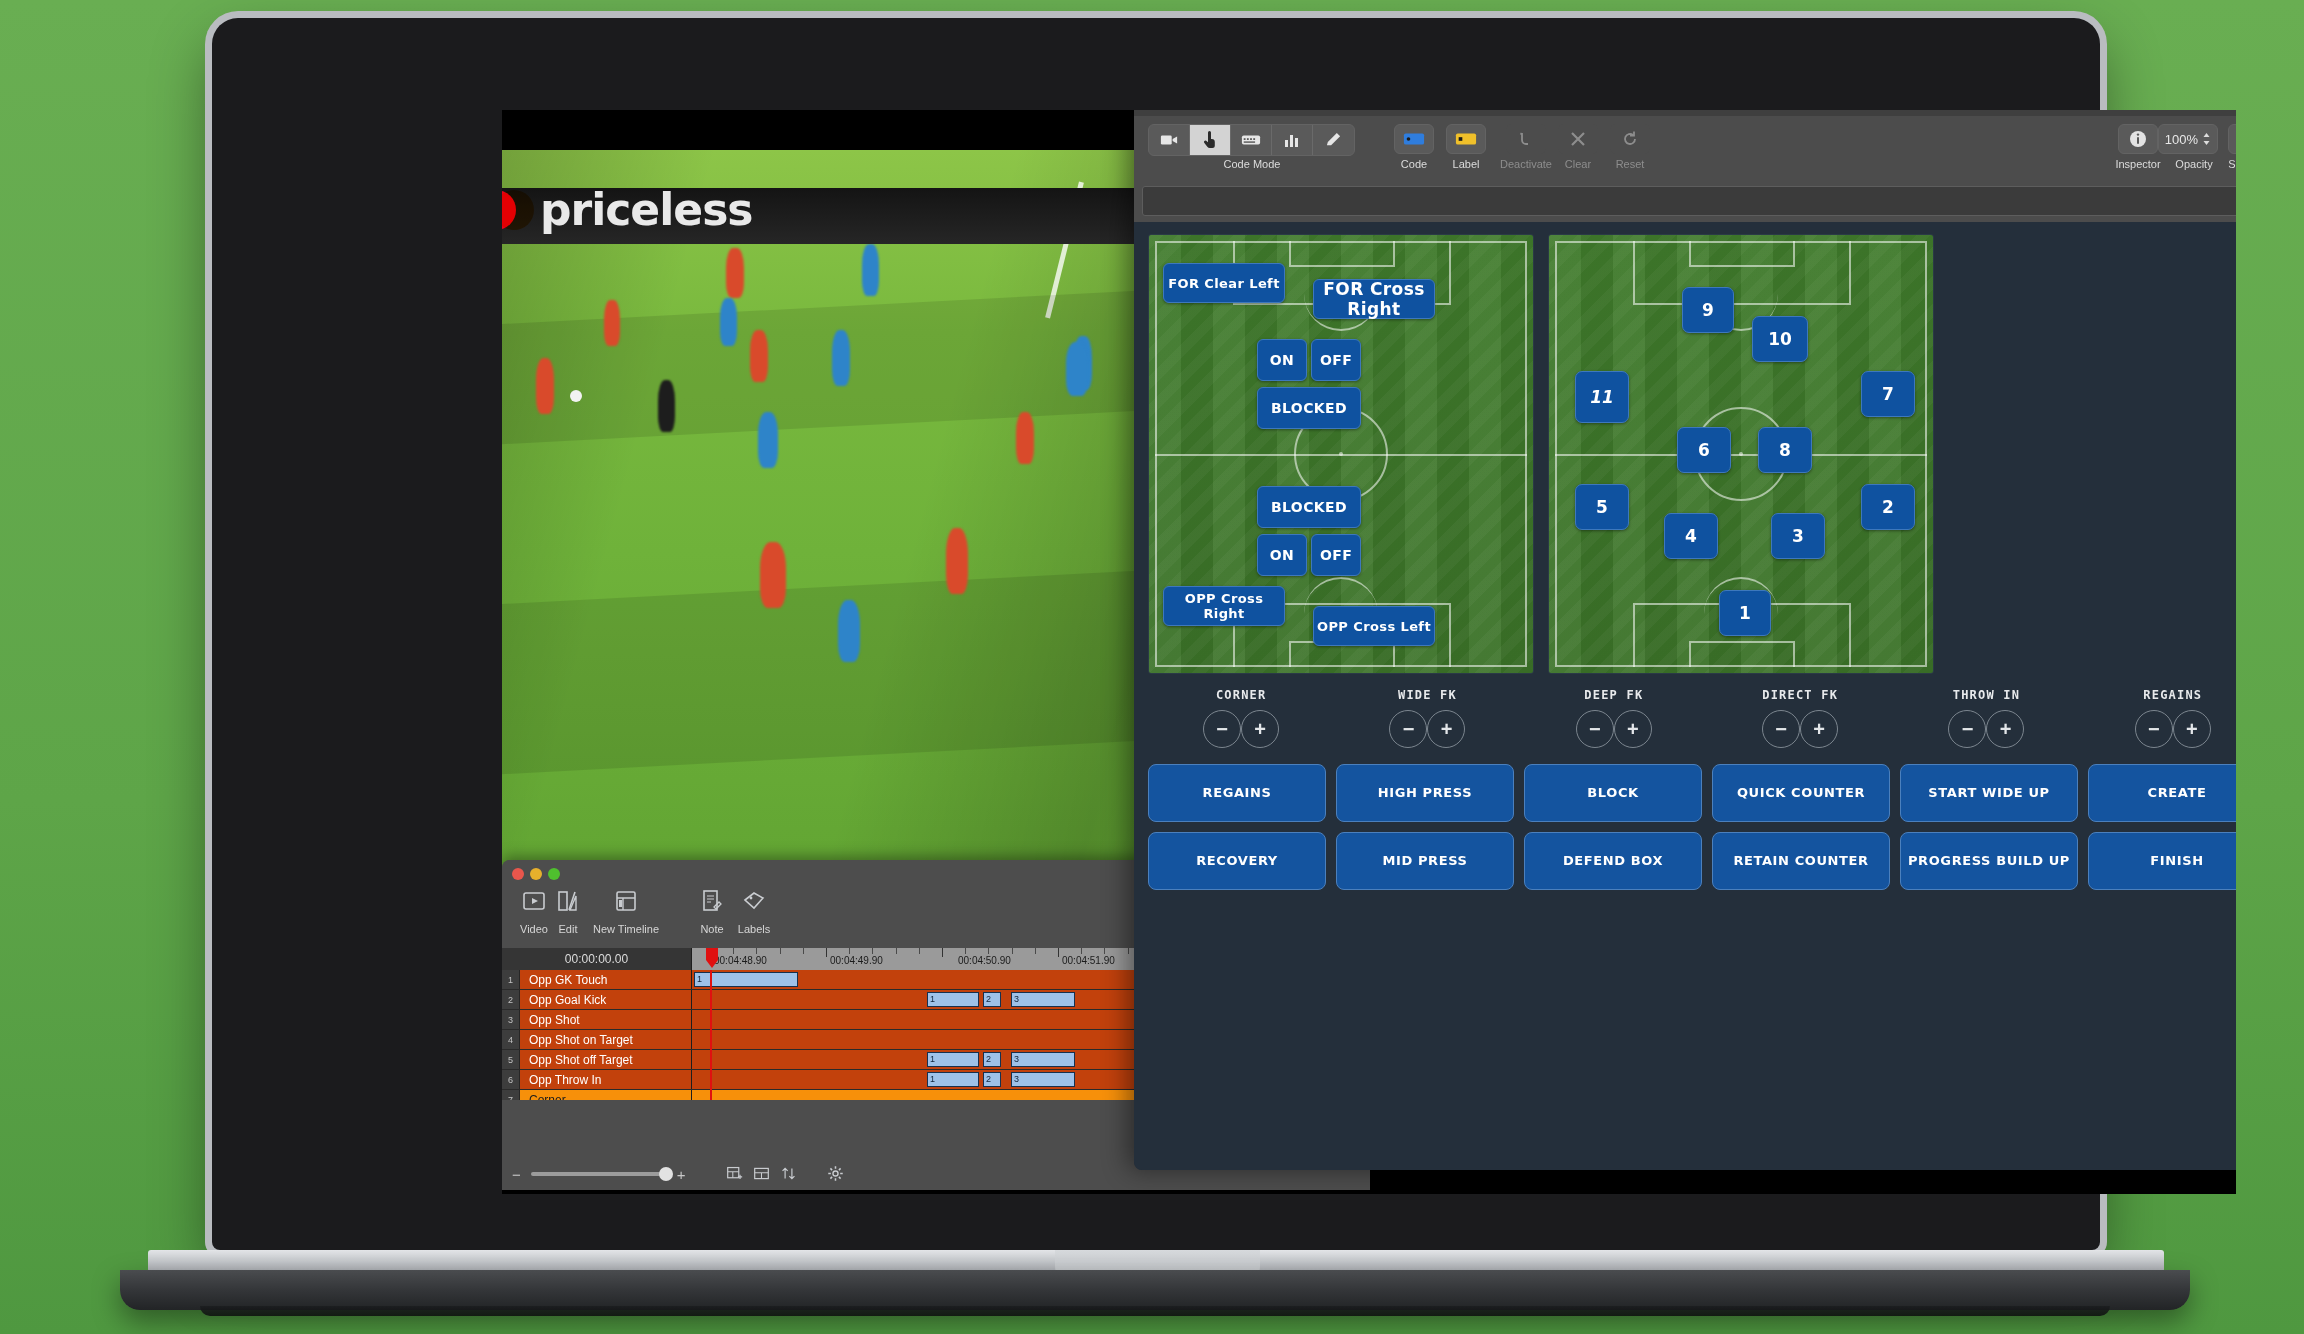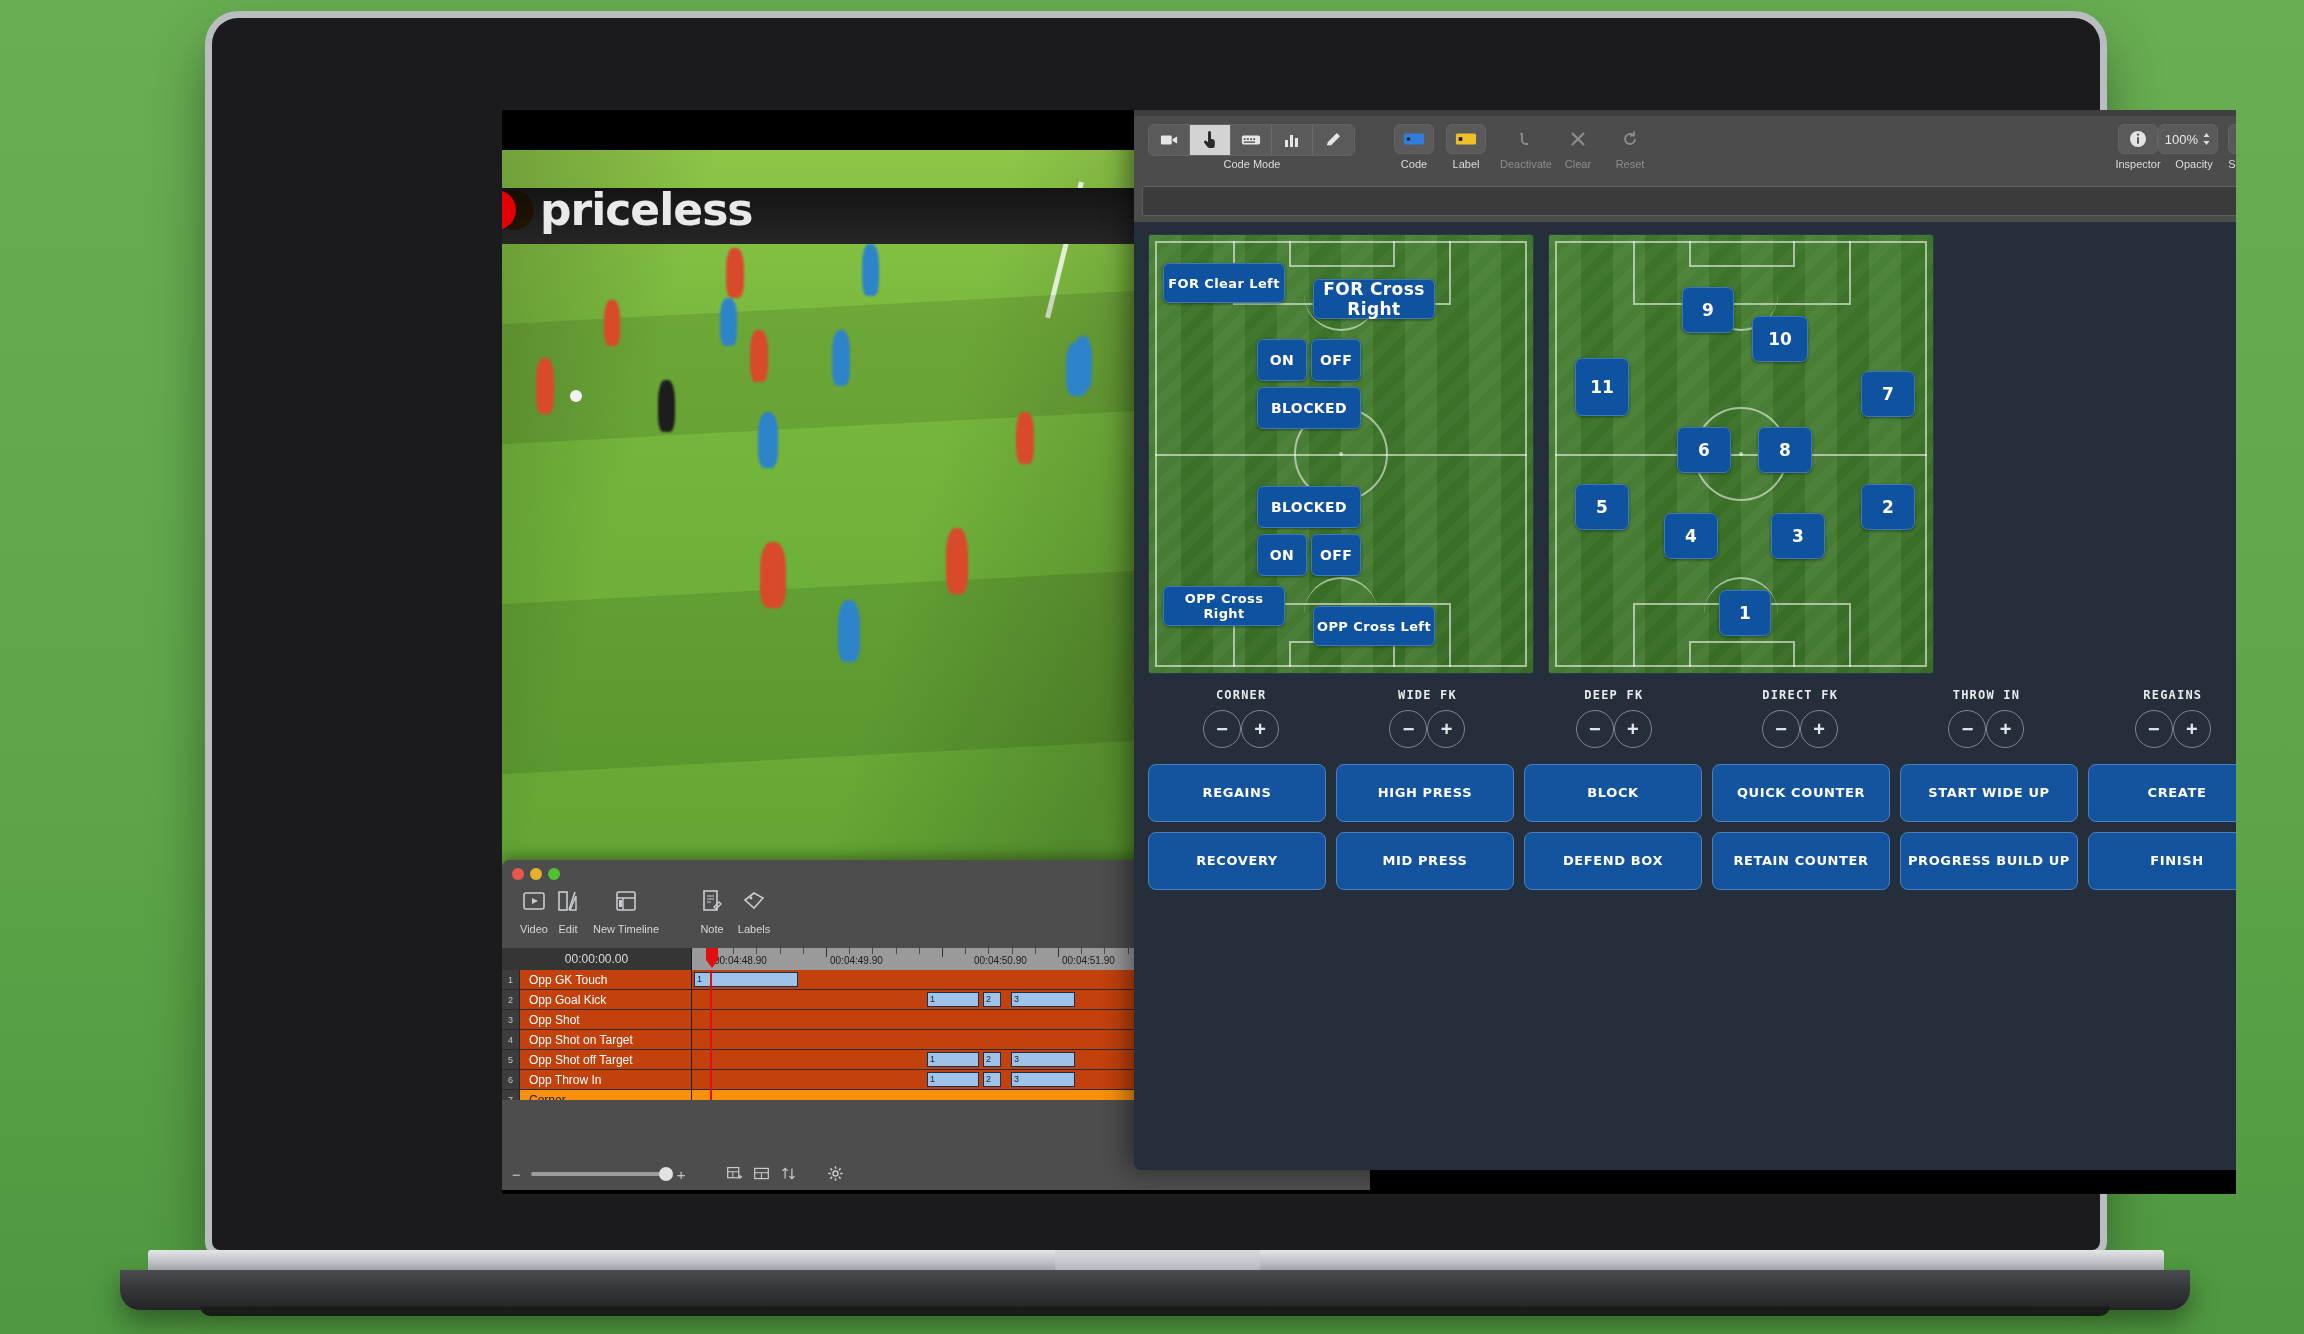--- a/index.html
+++ b/index.html
@@ -350,21 +350,21 @@
               <div class="tick" style="left: 505.2px;"></div>
               <div class="tick" style="left: 528.4px;"></div>
               <div class="tick" style="left: 551.6px;"></div>
               <div class="tick" style="left: 574.8px;"></div>
               <div class="tick major" style="left: 598px;"></div>
               <div class="tick" style="left: 621.2px;"></div>
               <div class="tick" style="left: 644.4px;"></div>
               <div class="tick" style="left: 667.6px;"></div>
               <div class="ruler-label" style="left: 22px;">00:04:48.90</div>
               <div class="ruler-label" style="left: 138px;">00:04:49.90</div>
-              <div class="ruler-label" style="left: 254px; padding-left: 28px;">00:04:50.90</div>
+              <div class="ruler-label" style="left: 238px; padding-left: 28px;">00:04:50.90</div>
               <div class="ruler-label" style="left: 370px;">00:04:51.90</div>
               <div class="ruler-label" style="left: 486px;">00:04:52.90</div>
               <div class="ruler-label" style="left: 602px;">00:04:53.90</div>
               <div class="playhead-cap" style="left: 14px;"></div>
             </div>
         </div>
 
         <div class="tl-rows" id="tl-rows">
             <div class="tl-row row-blue">
               <div class="row-num">1</div>
@@ -601,21 +601,21 @@
               <div class="pl" style="left:50%;top:50%;width:94px;height:94px;border-radius:50%;margin-left:-47px;margin-top:-47px;"></div>
               <div class="pl line" style="left:50%;top:50%;width:4px;height:4px;border-radius:50%;margin-left:-2px;margin-top:-2px;"></div>
               <div class="pl" style="left:84px;top:6px;width:218px;height:64px;border-top:0;"></div>
               <div class="pl" style="left:140px;top:6px;width:106px;height:26px;border-top:0;"></div>
               <div class="pl" style="left:84px;bottom:6px;width:218px;height:64px;border-bottom:0;"></div>
               <div class="pl" style="left:140px;bottom:6px;width:106px;height:26px;border-bottom:0;"></div>
               <div class="pl" style="left:50%;top:56px;width:74px;height:40px;margin-left:-37px;border-top:0;border-left:0;border-right:0;border-radius:0 0 40px 40px;"></div>
               <div class="pl" style="left:50%;bottom:56px;width:74px;height:40px;margin-left:-37px;border-bottom:0;border-left:0;border-right:0;border-radius:40px 40px 0 0;"></div>
             <div class="num-btn" style="left: 133px; top: 52px; width: 52px; height: 46px;">9</div>
                 <div class="num-btn" style="left: 203px; top: 81px; width: 56px; height: 46px;">10</div>
-                <div class="num-btn" style="left: 26px; top: 123px; width: 54px; height: 58px;">11</div>
+                <div class="num-btn" style="left: 26px; top: 136px; width: 54px; height: 52px; font-style: italic;">11</div>
                 <div class="num-btn" style="left: 312px; top: 136px; width: 54px; height: 46px;">7</div>
                 <div class="num-btn" style="left: 128px; top: 192px; width: 54px; height: 46px;">6</div>
                 <div class="num-btn" style="left: 209px; top: 192px; width: 54px; height: 46px;">8</div>
                 <div class="num-btn" style="left: 26px; top: 249px; width: 54px; height: 46px;">5</div>
                 <div class="num-btn" style="left: 312px; top: 249px; width: 54px; height: 46px;">2</div>
                 <div class="num-btn" style="left: 115px; top: 278px; width: 54px; height: 46px;">4</div>
                 <div class="num-btn" style="left: 222px; top: 278px; width: 54px; height: 46px;">3</div>
                 <div class="num-btn" style="left: 170px; top: 355px; width: 52px; height: 46px;">1</div>
               </div>
           </div>

